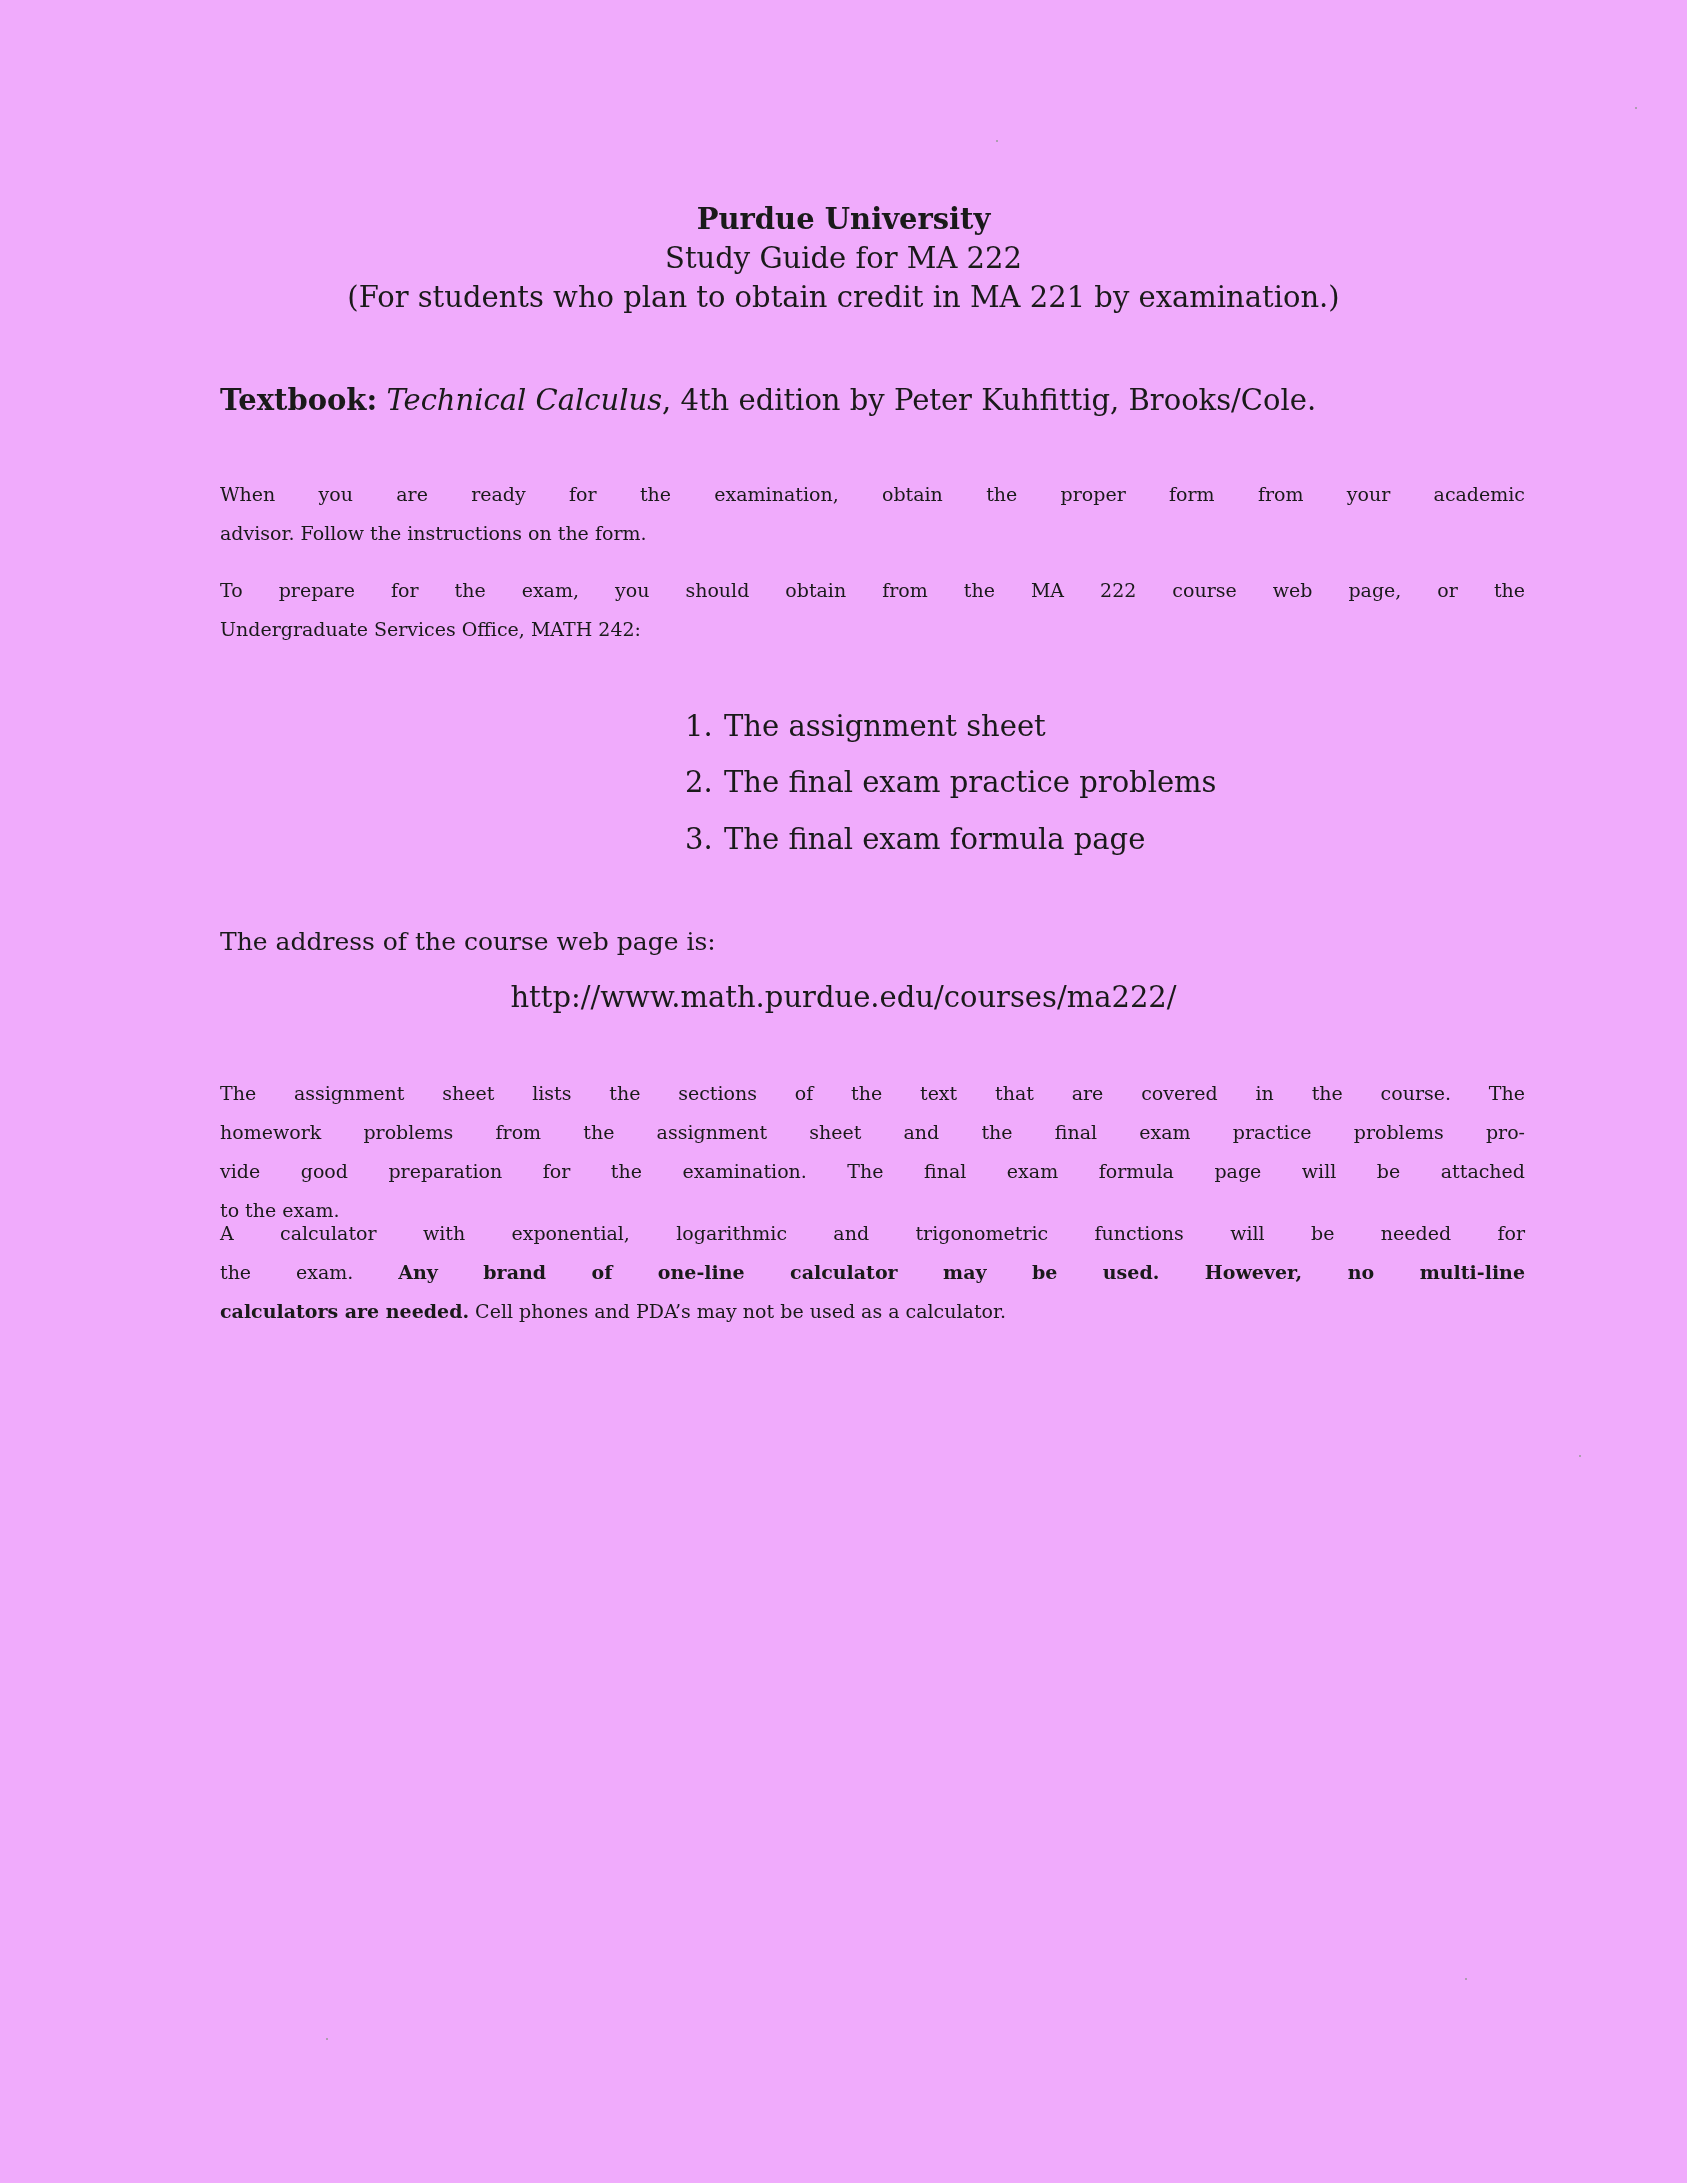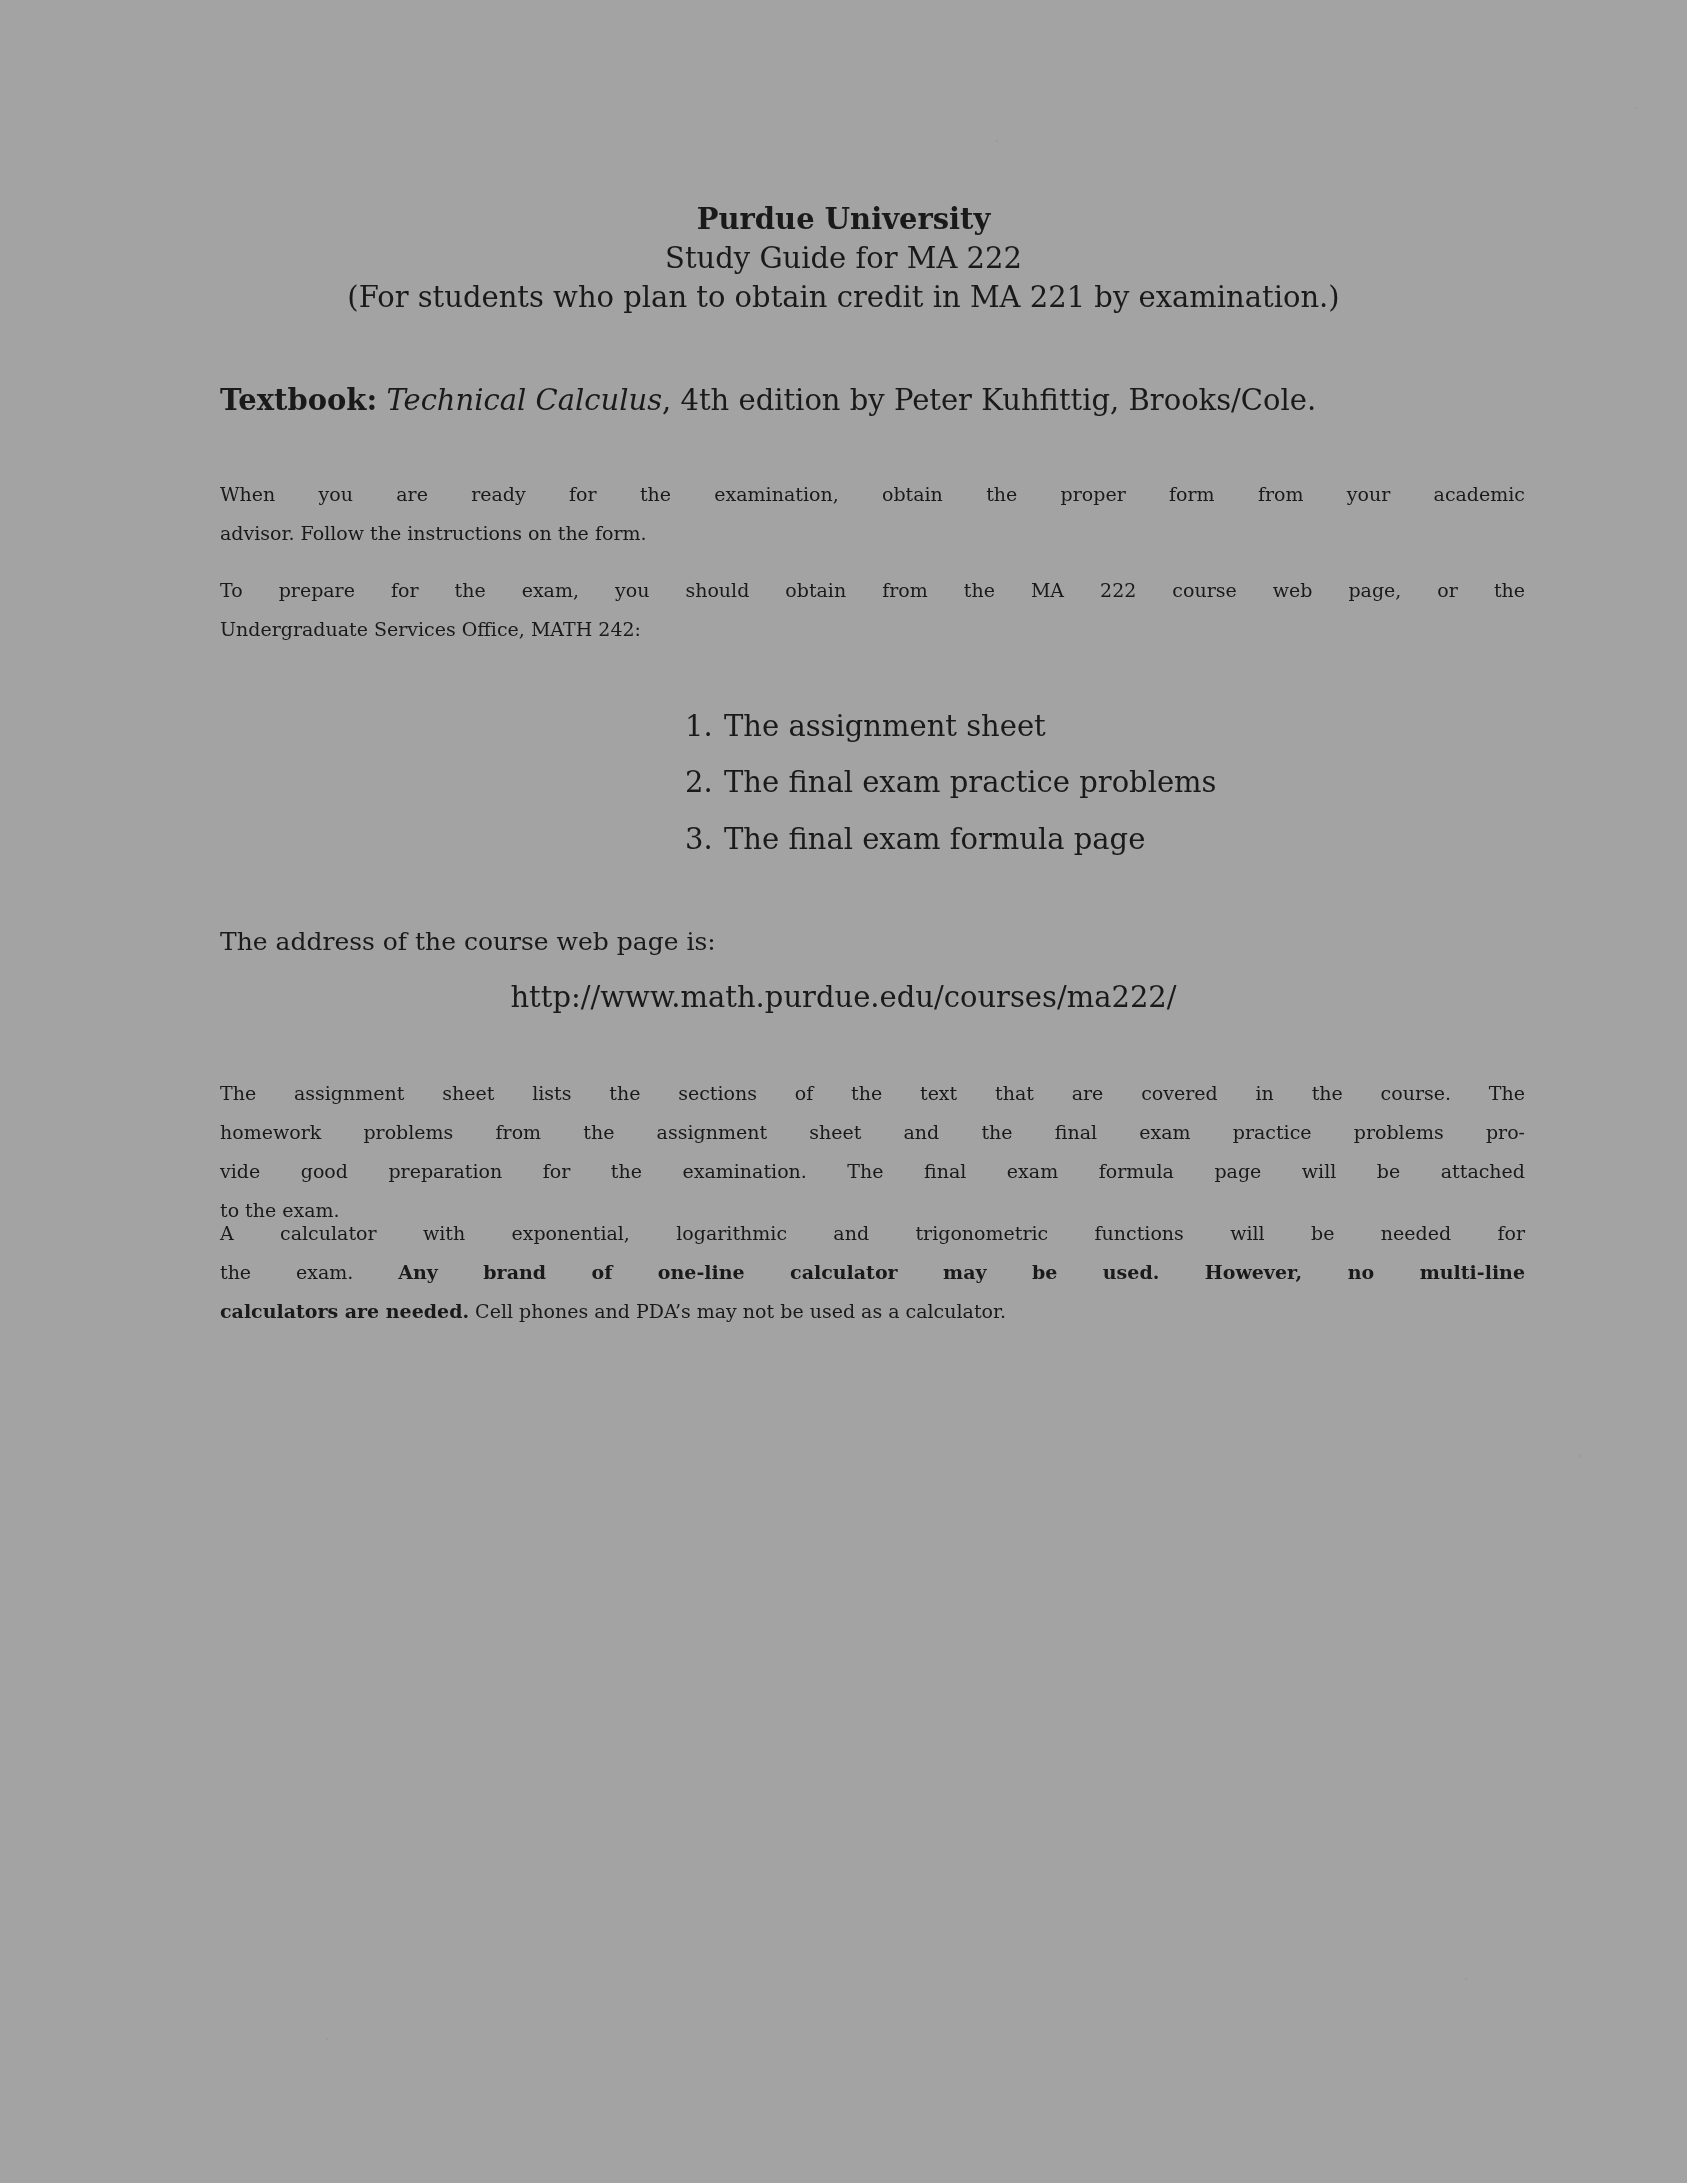--- a/index.html
+++ b/index.html
@@ -13,21 +13,21 @@
       position: relative;
       overflow: hidden;
       font-family: "DejaVu Serif", "Liberation Serif", serif;
       color: #1a1a1a;
     }
     .page {
       position: absolute;
       left: 0; top: 0;
       width: 1687px;
       height: 2183px;
-      background: #a3a3a3;
+      background: #f0abfc;
     }
     .column {
       position: absolute;
       left: 220px;
       width: 1305px;
       font-size: 19px;
       line-height: 39px;
       text-align: justify;
     }
     .header {

